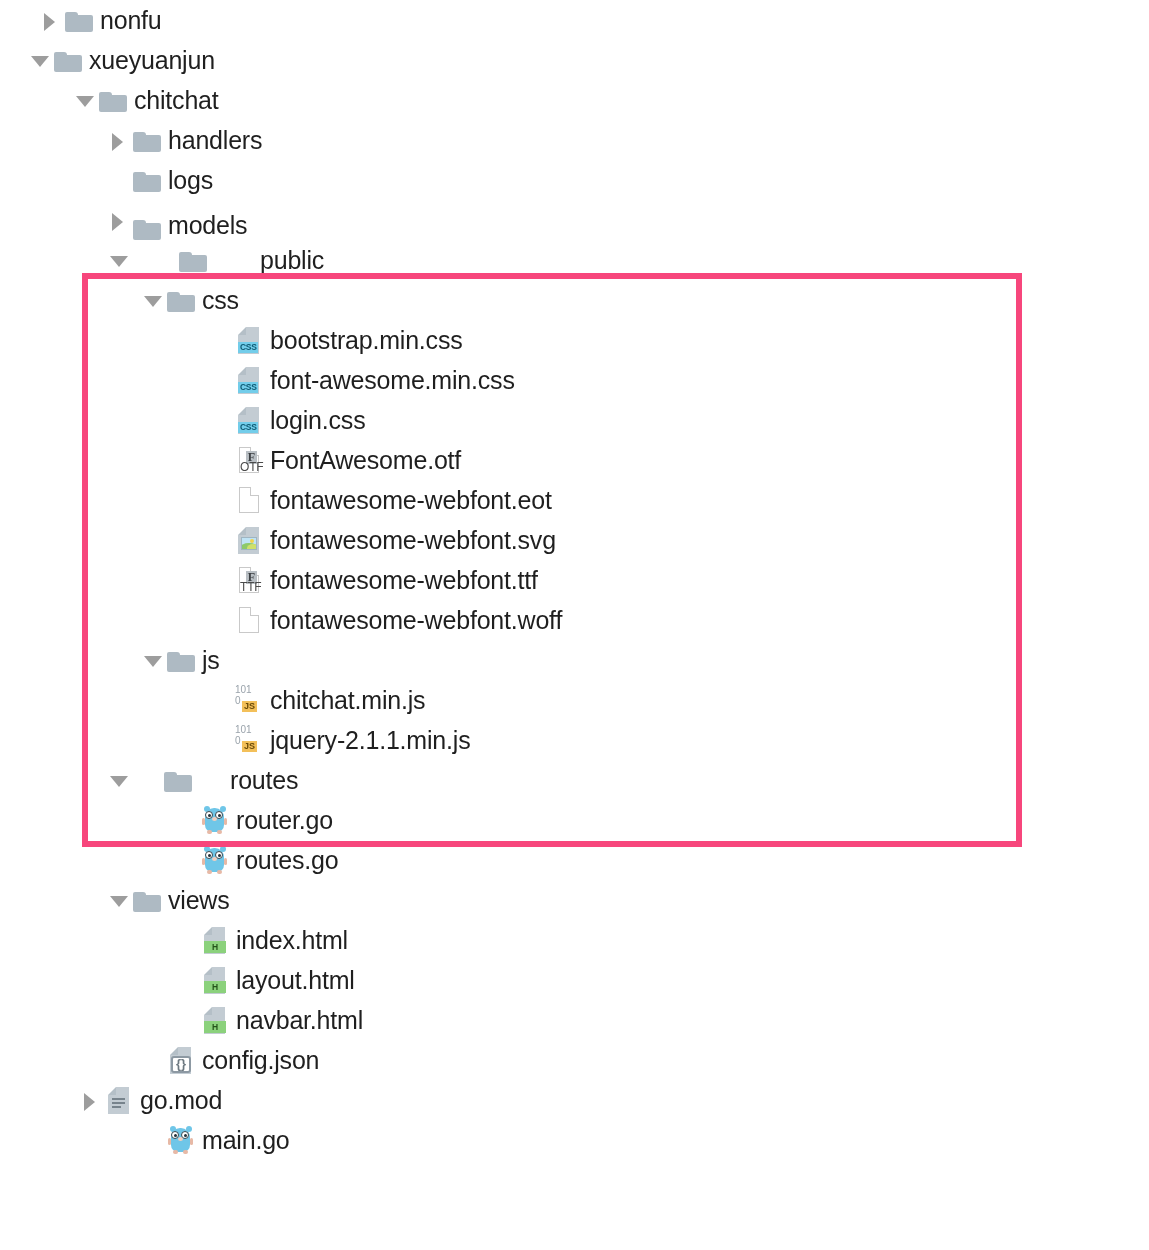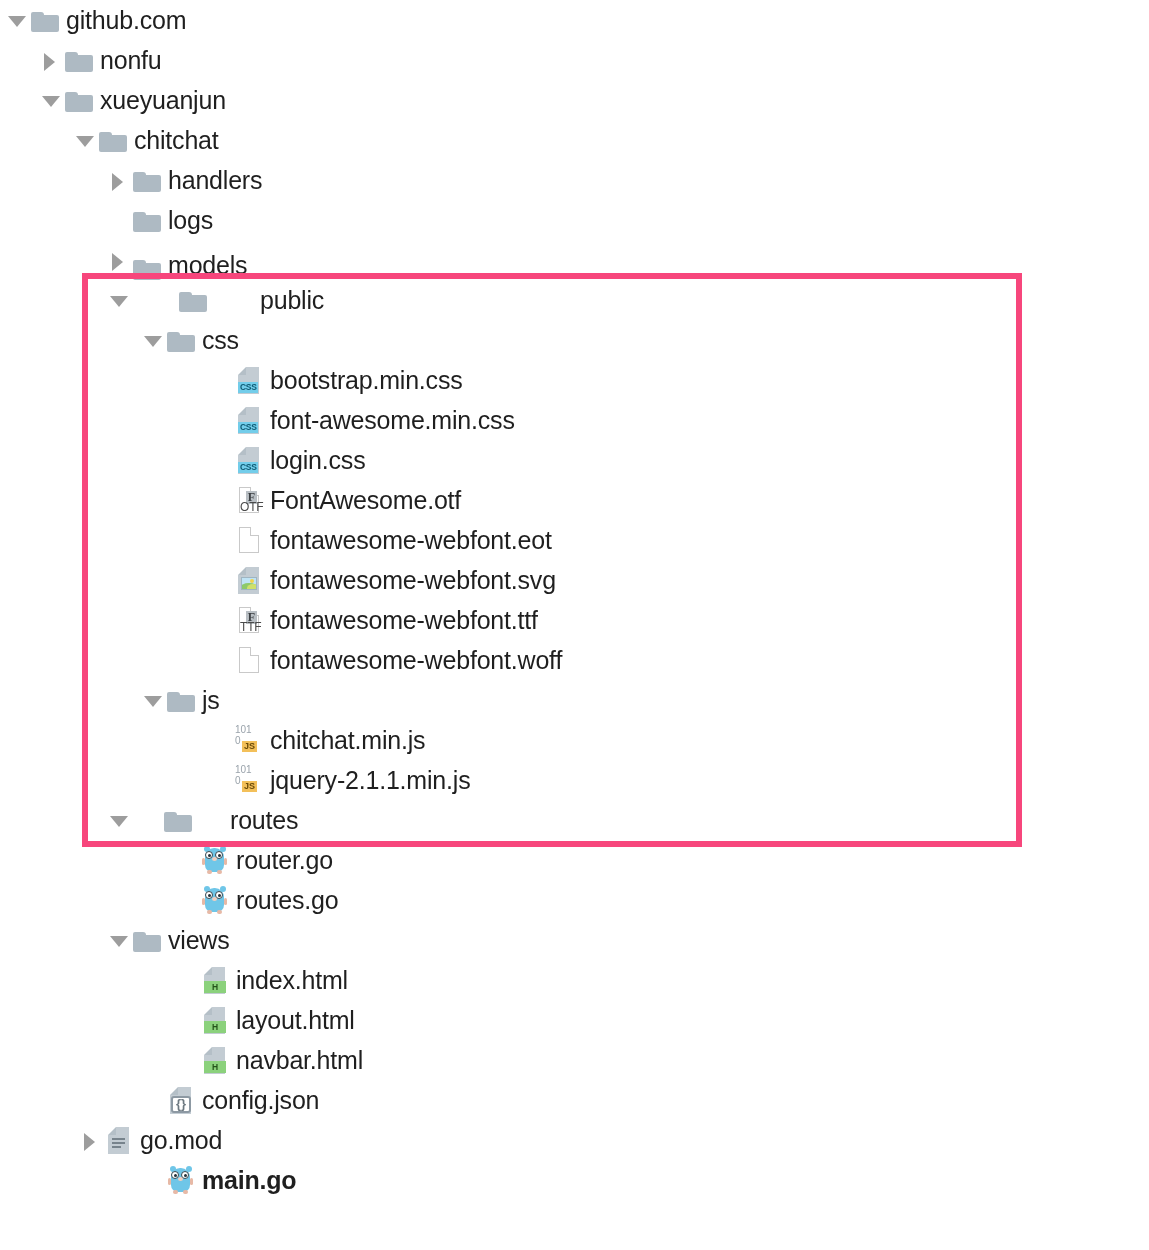--- a/index.html
+++ b/index.html
@@ -327,31 +327,26 @@
     left: 82px; top: 273px;
     width: 940px; height: 574px;
     border: 6px solid #f7467c;
     pointer-events: none;
   }
 </style>
 </head>
 <body>
 
 <div id="tree">
-    <div class="row" style="padding-left: 4px;">
-      <span class="twisty open"></span>
-      <span class="icon ic-folder"></span>
-      <span class="label">github.com</span>
-    </div>
     <div class="row" style="padding-left: 38px;">
       <span class="twisty closed"></span>
       <span class="icon ic-folder"></span>
       <span class="label">nonfu</span>
     </div>
-    <div class="row" style="padding-left: 38px;">
+    <div class="row" style="padding-left: 16px; margin-left: 11px;">
       <span class="twisty open"></span>
       <span class="icon ic-folder"></span>
       <span class="label">xueyuanjun</span>
     </div>
     <div class="row" style="padding-left: 72px;">
       <span class="twisty open"></span>
       <span class="icon ic-folder"></span>
       <span class="label">chitchat</span>
     </div>
     <div class="row" style="padding-left: 106px;">
@@ -580,21 +575,21 @@
       <span class="icon ic-lines">
         <span class="page">
           <span class="fold"></span>
           <span class="ln l1"></span>
           <span class="ln l2"></span>
           <span class="ln l3"></span>
         </span>
       </span>
       <span class="label">go.mod</span>
     </div>
-    <div class="row" style="padding-left: 140px; font-weight: bold;">
+    <div class="row" style="padding-left: 140px;">
       <span class="twisty none"></span>
       <span class="icon ic-go">
         <span class="ear-l"></span>
         <span class="ear-r"></span>
         <span class="body"></span>
         <span class="eye-l"></span>
         <span class="eye-r"></span>
         <span class="pu-l"></span>
         <span class="pu-r"></span>
         <span class="snout"></span>

